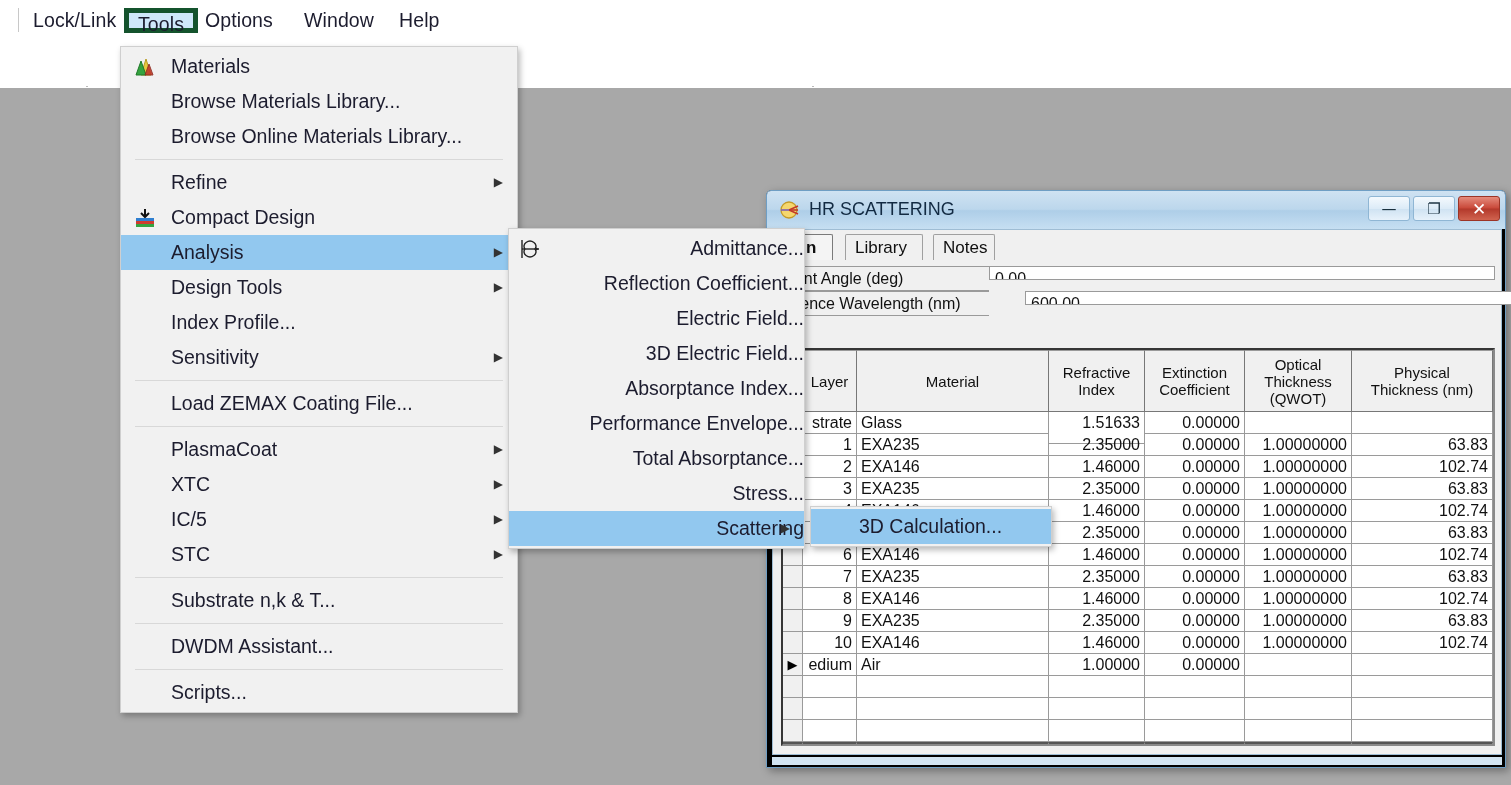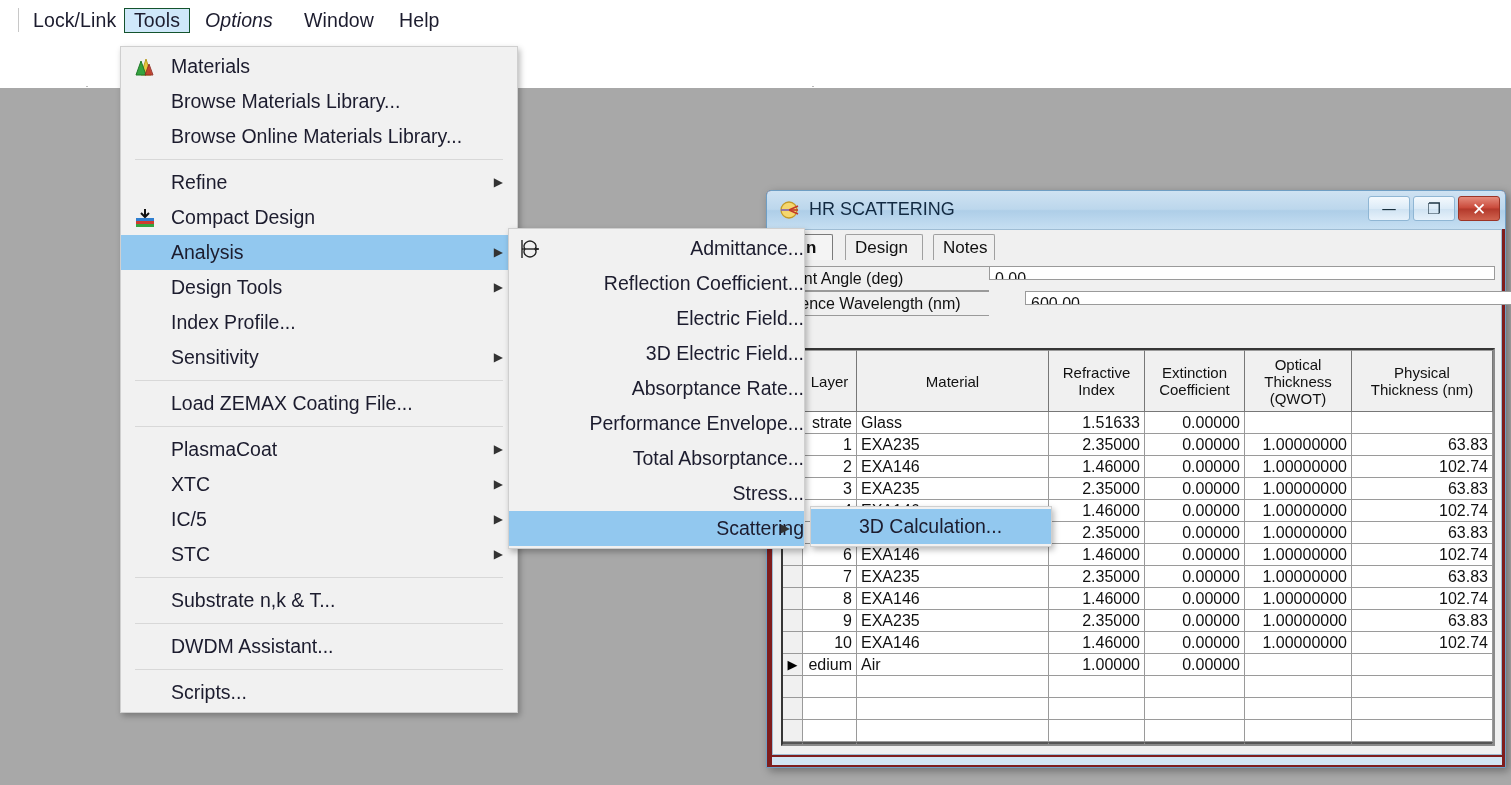--- a/index.html
+++ b/index.html
@@ -15,21 +15,21 @@
   #menubar{
     position:absolute;left:0;top:0;width:1511px;height:40px;
     background:#ffffff;
   }
   .mb-grip{position:absolute;left:18px;top:8px;width:1px;height:24px;background:#c8c8c8;}
   .mb-item{
     position:absolute;top:8px;height:25px;line-height:25px;
     font-size:19.5px;color:#1c1c2e;padding:0 9px;white-space:nowrap;
     letter-spacing:.1px;
   }
-  .mb-item.active{background:#cfe8fa;border:1px solid #14532d;box-sizing:border-box;line-height:23px;}
+  .mb-item.active{background:#cfe8fa;border:5px solid #14532d;box-sizing:border-box;line-height:23px;}
 
   
   #toolbar{
     position:absolute;left:0;top:40px;width:1511px;height:48px;
     background:#ffffff;border-bottom:1px solid #d6d6d6;
   }
   .tb-sep{position:absolute;top:46px;width:2px;height:34px;
     background-image:linear-gradient(to bottom,#bbb 1px,transparent 1px);
     background-size:2px 3px;}
   .tb-ico{position:absolute;top:50px;font-size:20px;color:#4a4a4a;line-height:26px;white-space:nowrap;}
@@ -74,21 +74,21 @@
     position:absolute;left:810px;top:506px;width:240px;
     background:#f1f1f1;border:1px solid #cfcfcf;
     box-shadow:2px 3px 6px rgba(0,0,0,.28);
     z-index:80;padding:2px 0;
   }
   #scatter-menu .mi{padding-left:48px;}
 
   
   #hrwin{
     position:absolute;left:766px;top:190px;width:740px;height:578px;
-    background:#7f1d1d;
+    background:#000000;
     border:1px solid #6f9ec4;
     border-radius:5px 5px 0 0;
     box-shadow:3px 3px 8px rgba(0,0,0,.35);
     z-index:40;
     box-sizing:border-box;
   }
   #hr-title{
     position:absolute;left:0;top:0;width:100%;height:38px;
     background:linear-gradient(to bottom,#cfe2f2 0%,#bcd7ec 48%,#aecee8 52%,#c6dff2 100%);
     border-radius:4px 4px 0 0;
@@ -168,21 +168,21 @@
     position:absolute;left:5px;top:566px;width:730px;height:8px;background:#d2e4f2;
   }
 </style>
 </head>
 <body>
 
 <div id="menubar">
   <div class="mb-grip"></div>
   <div class="mb-item" style="left:24px;">Lock/Link</div>
   <div class="mb-item active" style="left:124px;">Tools</div>
-  <div class="mb-item" style="left:196px;font-style:italic;">Options</div>
+  <div class="mb-item" style="left:196px;">Options</div>
   <div class="mb-item" style="left:295px;">Window</div>
   <div class="mb-item" style="left:390px;">Help</div>
 </div>
 
 <div id="toolbar">
   <div class="tb-ico" style="left:-8px;">↶</div>
   <div class="tb-ico" style="left:32px;color:#9b9b9b;">↷</div>
   <div class="tb-drop" style="left:64px;">▾</div>
   <div class="tb-sep" style="left:86px;"></div>
   <svg style="position:absolute;left:96px;top:50px;" width="30" height="28" viewBox="0 0 30 28">
@@ -258,21 +258,21 @@
     </div>
     <div class="wbtn close" style="right:5px;">
       <span class="g">✕</span>
     </div>
   </div>
 
   <div id="hr-body">
 
     <div id="hr-tabs">
       <div class="tab active" style="left:8px;width:52px;">ign</div>
-      <div class="tab" style="left:72px;width:78px;">Design</div>
+      <div class="tab" style="left:72px;width:78px;">Library</div>
       <div class="tab" style="left:160px;width:62px;">Notes</div>
     </div>
 
     <div class="prow" style="left:8px;top:36px;width:714px;">
       <div class="plab" style="width:208px;">dent Angle (deg)</div>
       <div class="pval" style="left:208px;width:506px;">0.00</div>
     </div>
     <div class="prow" style="left:8px;top:61px;width:714px;">
       <div class="plab" style="width:208px;">erence Wavelength (nm)</div>
       <div class="pval" style="left:208px;width:506px;margin-left:36px;">600.00</div>
@@ -298,21 +298,21 @@
           <span style="display:block;text-align:center;">Optical<br>Thickness<br>(QWOT)</span>
         </div>
         <div class="gcell ghead" style="left:569px;top:0;width:141px;height:62px;">
           <span style="display:block;text-align:center;">Physical<br>Thickness (nm)</span>
         </div>
 
         <div id="rows-host">
             <div class="gcell rowmark gsel" style="left: 0px; top: 62px; width: 20px; height: 22px;"></div>
             <div class="gcell num" style="left: 20px; top: 62px; width: 54px; height: 22px;">strate</div>
             <div class="gcell txt" style="left: 74px; top: 62px; width: 192px; height: 22px;">Glass</div>
-            <div class="gcell num" style="left: 266px; top: 62px; width: 96px; height: 22px;">1.51633</div>
+            <div class="gcell num" style="left: 266px; top: 62px; width: 96px; height: 32px;">1.51633</div>
             <div class="gcell num" style="left: 362px; top: 62px; width: 100px; height: 22px;">0.00000</div>
             <div class="gcell num" style="left: 462px; top: 62px; width: 107px; height: 22px;"></div>
             <div class="gcell num" style="left: 569px; top: 62px; width: 141px; height: 22px;"></div>
             <div class="gcell rowmark gsel" style="left: 0px; top: 84px; width: 20px; height: 22px;"></div>
             <div class="gcell num" style="left: 20px; top: 84px; width: 54px; height: 22px;">1</div>
             <div class="gcell txt" style="left: 74px; top: 84px; width: 192px; height: 22px;">EXA235</div>
             <div class="gcell num" style="left: 266px; top: 84px; width: 96px; height: 22px;">2.35000</div>
             <div class="gcell num" style="left: 362px; top: 84px; width: 100px; height: 22px;">0.00000</div>
             <div class="gcell num" style="left: 462px; top: 84px; width: 107px; height: 22px;">1.00000000</div>
             <div class="gcell num" style="left: 569px; top: 84px; width: 141px; height: 22px;">63.83</div>
@@ -538,21 +538,21 @@
   <div class="mi">
     <span>Reflection Coefficient...</span>
   </div>
   <div class="mi">
     <span>Electric Field...</span>
   </div>
   <div class="mi">
     <span>3D Electric Field...</span>
   </div>
   <div class="mi">
-    <span>Absorptance Rate...</span>
+    <span>Absorptance Index...</span>
   </div>
   <div class="mi">
     <span>Performance Envelope...</span>
   </div>
   <div class="mi">
     <span>Total Absorptance...</span>
   </div>
   <div class="mi">
     <span>Stress...</span>
   </div>

